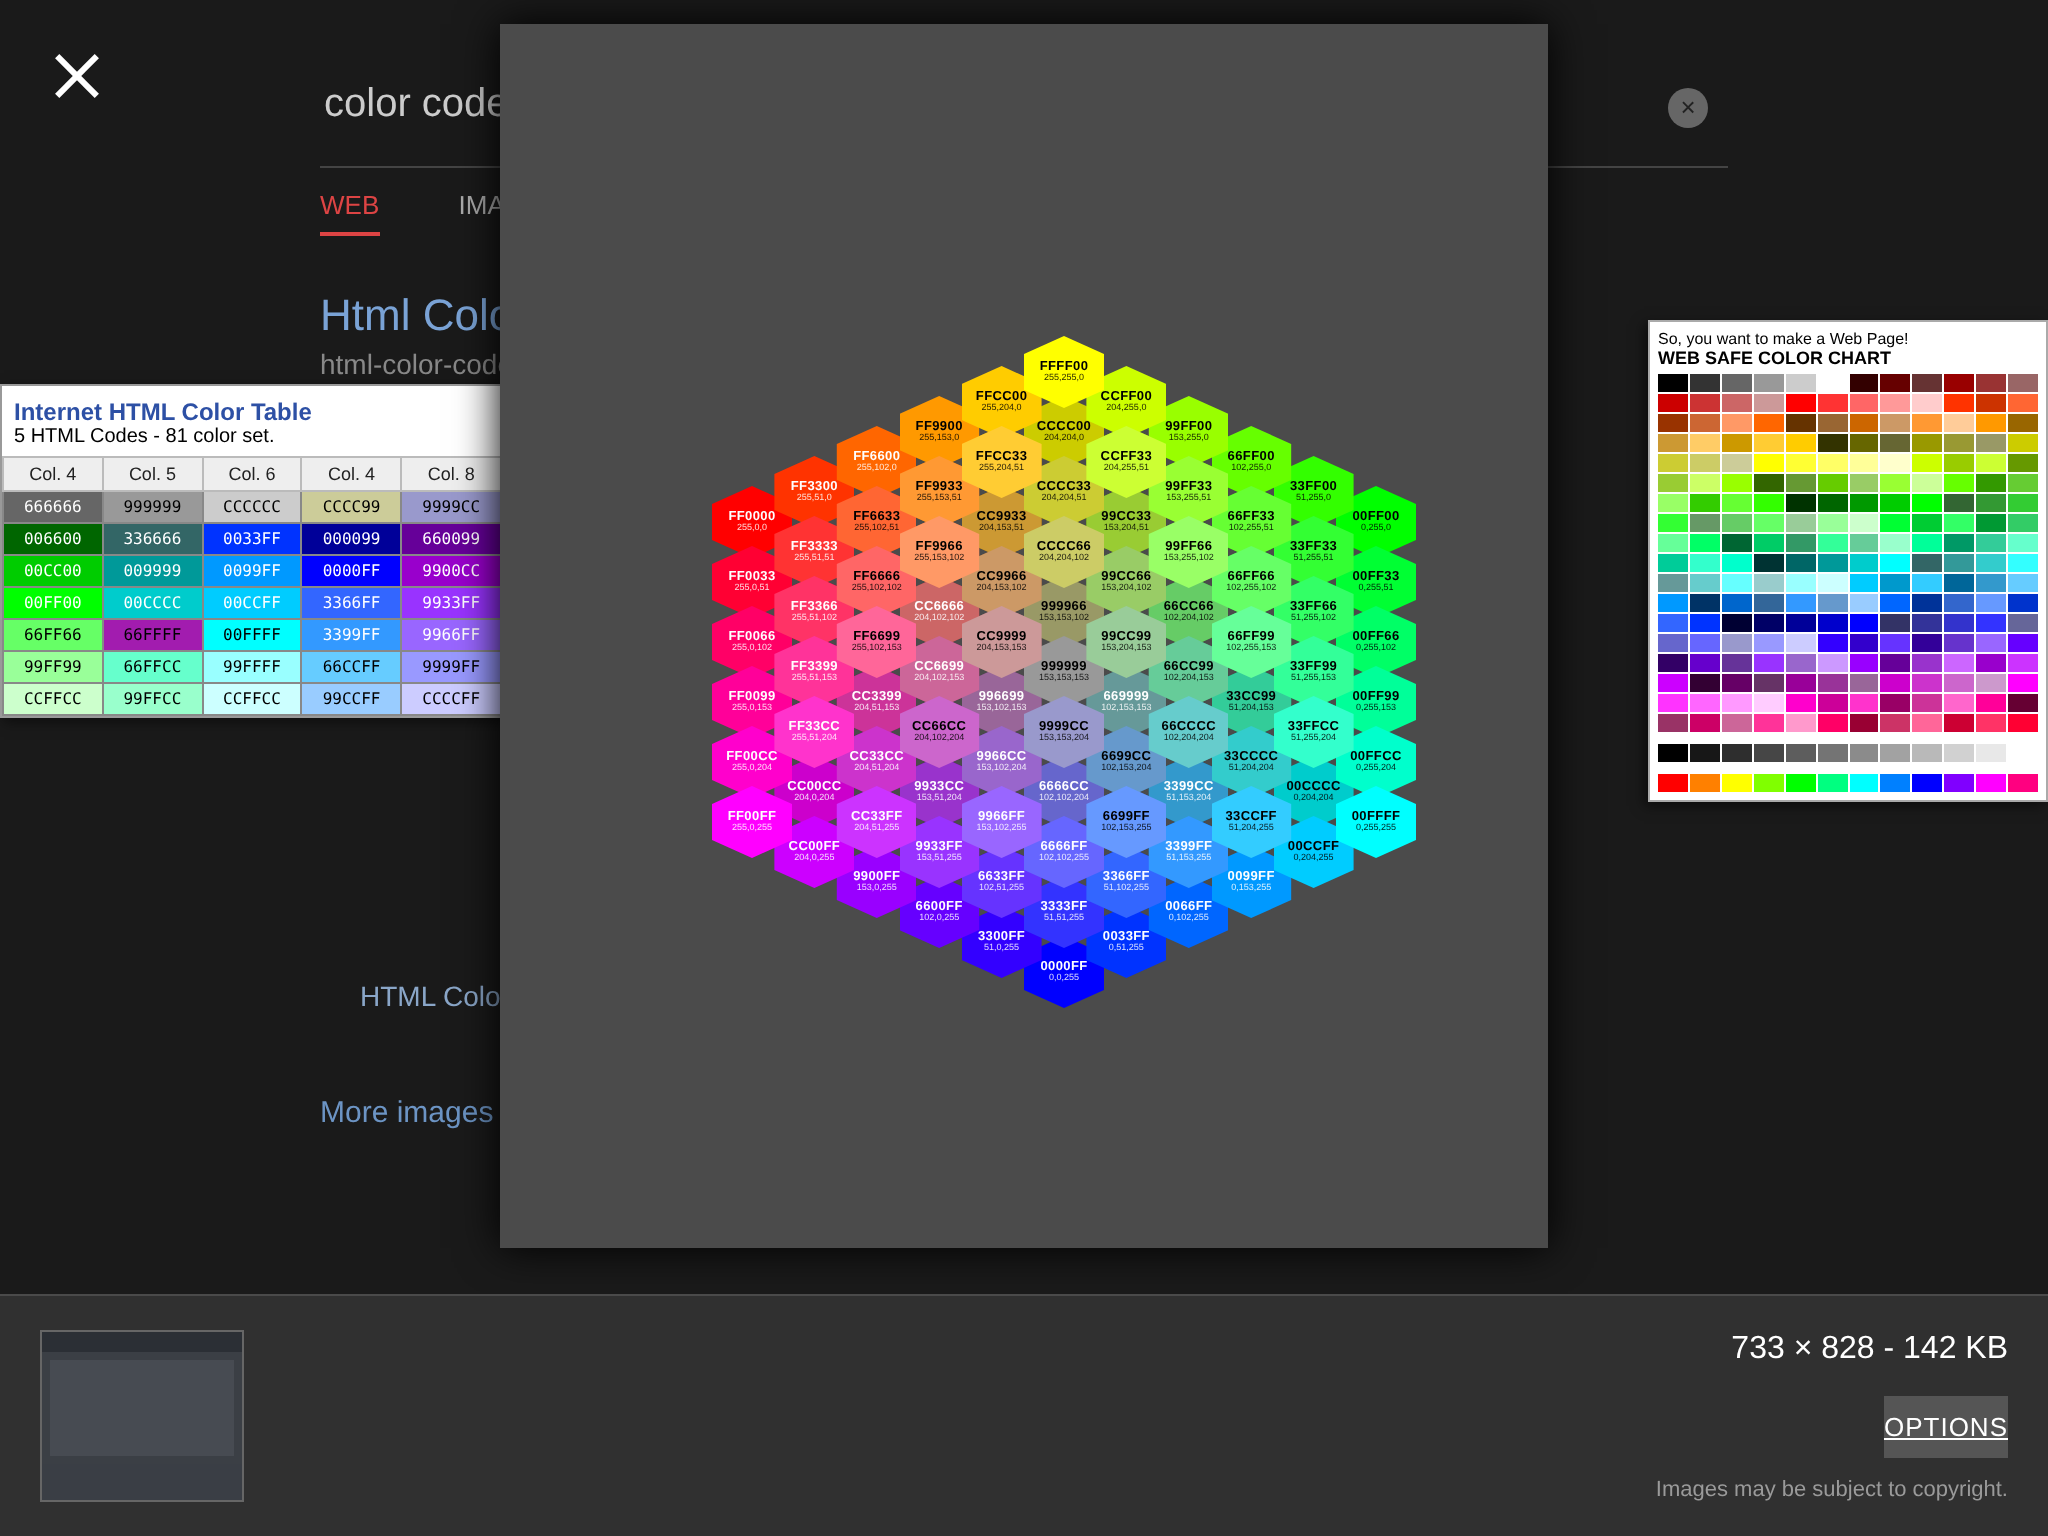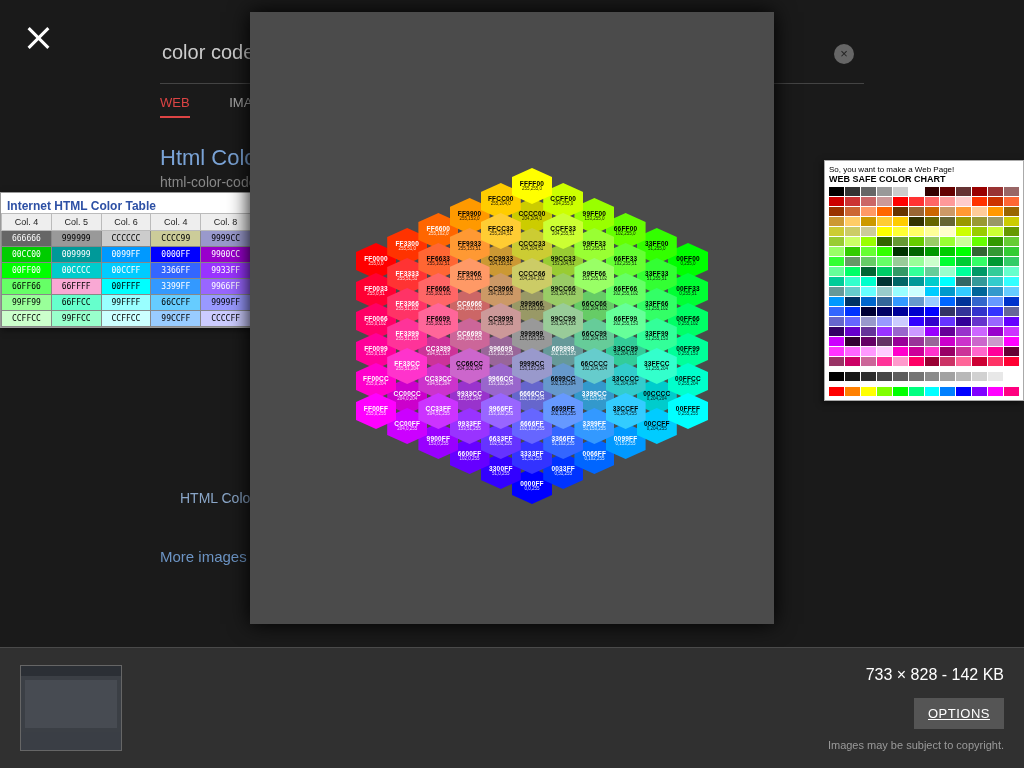--- a/index.html
+++ b/index.html
@@ -77,21 +77,21 @@
            margin-right:20px; display:flex; flex-direction:column; }
   .thumb .tb1 { height:10px; background:#2b2f35; }
   .thumb .tb2 { flex:1; background:#474b52; margin:4px; }
   .thumb .tb3 { height:18px; background:#3a3e45; }
   .info-text .title { font-size:20px; color:#fff; margin-bottom:4px; }
   .info-text .src   { font-size:13px; color:#bbb; margin-bottom:10px; }
   .info-text .cap   { font-size:14px; color:#eee; }
   .info-right { margin-left:auto; text-align:right; }
   .info-right .dim { font-size:16px; color:#fff; margin-bottom:14px; }
   .info-right .opt-btn { display:inline-block; background:#555; color:#fff;
-        padding:8px 14px; font-size:13px; text-decoration:underline; letter-spacing:.5px; }
+        padding:8px 0; font-size:13px; text-decoration:underline; letter-spacing:.5px; }
   .info-right .note { font-size:11px; color:#9a9a9a; margin-top:10px; }
 </style>
 </head>
 <body>
 
 <div class="backdrop">
   <div class="search-bar">color codes</div>
   <div class="clear-x">×</div>
   <div class="tabs">
     <span class="active">WEB</span>
@@ -99,55 +99,63 @@
   </div>
   <div class="bg-title">Html Color Codes</div>
   <div class="bg-sub">html-color-codes.info</div>
   <div class="bg-cap1">HTML Color Codes</div>
   <div class="bg-more">More images</div>
   <div class="bg-report">Report images</div>
 </div>
 
 <div class="left-panel">
   <div class="hdr">Internet HTML Color Table</div>
+  <div class="sub">5 HTML Codes - 81 color set.</div>
   <table>
     <thead>
         <tr id="lp-head">
           <th>Col. 4</th>
           <th>Col. 5</th>
           <th>Col. 6</th>
           <th>Col. 4</th>
           <th>Col. 8</th>
         </tr>
       </thead>
     <tbody id="lp-body">
         <tr>
           <td style="background: rgb(102, 102, 102); color: rgb(255, 255, 255);">666666</td>
           <td style="background: rgb(153, 153, 153); color: rgb(0, 0, 0);">999999</td>
           <td style="background: rgb(204, 204, 204); color: rgb(0, 0, 0);">CCCCCC</td>
           <td style="background: rgb(204, 204, 153); color: rgb(0, 0, 0);">CCCC99</td>
           <td style="background: rgb(153, 153, 204); color: rgb(0, 0, 0);">9999CC</td>
         </tr>
         <tr>
+          <td style="background: rgb(0, 102, 0); color: rgb(255, 255, 255);">006600</td>
+          <td style="background: rgb(51, 102, 102); color: rgb(255, 255, 255);">336666</td>
+          <td style="background: rgb(0, 51, 255); color: rgb(255, 255, 255);">0033FF</td>
+          <td style="background: rgb(0, 0, 153); color: rgb(255, 255, 255);">000099</td>
+          <td style="background: rgb(102, 0, 153); color: rgb(255, 255, 255);">660099</td>
+        </tr>
+        <tr>
           <td style="background: rgb(0, 204, 0); color: rgb(255, 255, 255);">00CC00</td>
           <td style="background: rgb(0, 153, 153); color: rgb(255, 255, 255);">009999</td>
           <td style="background: rgb(0, 153, 255); color: rgb(255, 255, 255);">0099FF</td>
           <td style="background: rgb(0, 0, 255); color: rgb(255, 255, 255);">0000FF</td>
           <td style="background: rgb(153, 0, 204); color: rgb(255, 255, 255);">9900CC</td>
         </tr>
         <tr>
           <td style="background: rgb(0, 255, 0); color: rgb(255, 255, 255);">00FF00</td>
           <td style="background: rgb(0, 204, 204); color: rgb(255, 255, 255);">00CCCC</td>
           <td style="background: rgb(0, 204, 255); color: rgb(255, 255, 255);">00CCFF</td>
           <td style="background: rgb(51, 102, 255); color: rgb(255, 255, 255);">3366FF</td>
           <td style="background: rgb(153, 51, 255); color: rgb(255, 255, 255);">9933FF</td>
         </tr>
         <tr>
           <td style="background: rgb(102, 255, 102); color: rgb(0, 0, 0);">66FF66</td>
-          <td style="background: #f9a8d4; color: rgb(0, 0, 0);">66FFFF</td>
+          <td style="background: #a21caf; color: rgb(0, 0, 0);">66FFFF</td>
           <td style="background: rgb(0, 255, 255); color: rgb(0, 0, 0);">00FFFF</td>
           <td style="background: rgb(51, 153, 255); color: rgb(255, 255, 255);">3399FF</td>
           <td style="background: rgb(153, 102, 255); color: rgb(255, 255, 255);">9966FF</td>
         </tr>
         <tr>
           <td style="background: rgb(153, 255, 153); color: rgb(0, 0, 0);">99FF99</td>
           <td style="background: rgb(102, 255, 204); color: rgb(0, 0, 0);">66FFCC</td>
           <td style="background: rgb(153, 255, 255); color: rgb(0, 0, 0);">99FFFF</td>
           <td style="background: rgb(102, 204, 255); color: rgb(0, 0, 0);">66CCFF</td>
           <td style="background: rgb(153, 153, 255); color: rgb(0, 0, 0);">9999FF</td>

